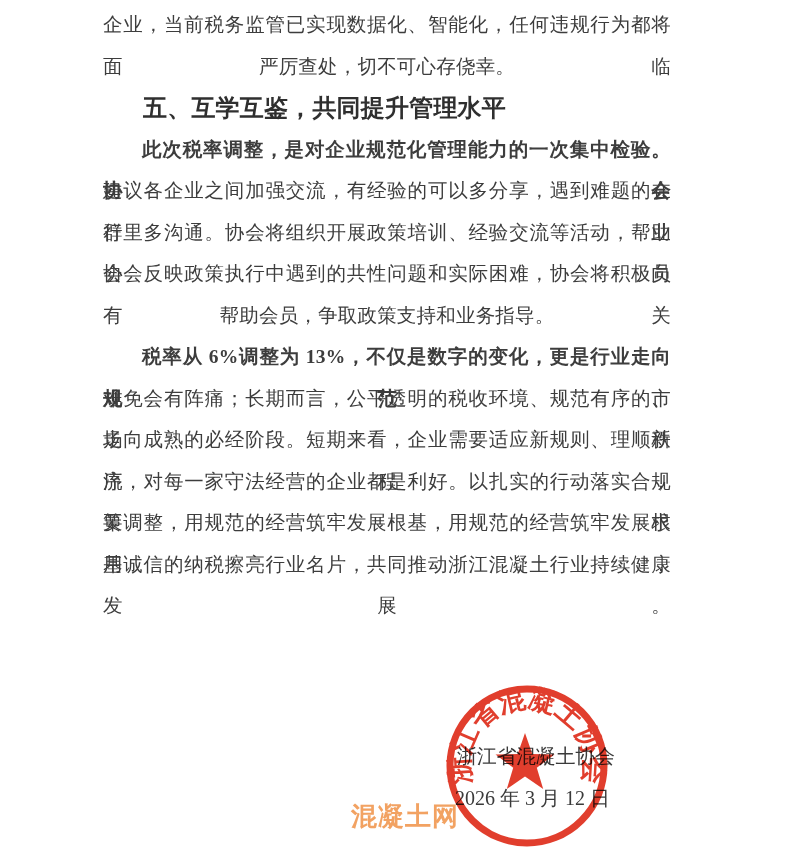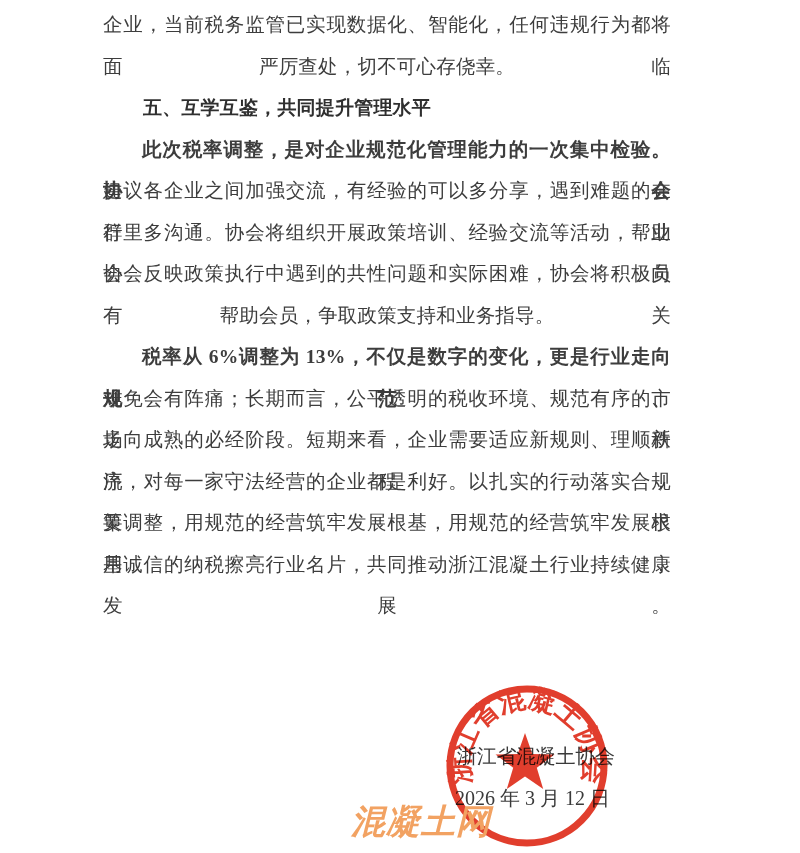--- a/index.html
+++ b/index.html
@@ -35,21 +35,21 @@
     text-align-last:justify;
     text-justify:inter-character;
   }
   .line.indent{ text-indent:39px;font-weight:bold; }
   .line.end{ text-align:center; }
   .line.head{
     font-family:"Liberation Sans","DejaVu Sans",sans-serif;
     font-weight:700;
     color:#2f2f2f;
     text-indent:40px;
-    font-size:19px;
+    font-size:24px;
   }
   
   .sign-org{
     position:absolute;
     left:457px;top:743px;
     font-size:20px;
     letter-spacing:-0.3px;
     color:#3a3a3a;
   }
   .sign-date{
@@ -73,24 +73,23 @@
     font-weight:700;
     font-size:27px;
   }
   .seal .star{ fill:var(--seal-red); }
   
   .watermark{
     position:absolute;
     left:351px;top:799px;
     font-family:"Liberation Sans","DejaVu Sans",sans-serif;
     font-weight:600;
-    font-size:34px;
+    font-size:26px;
     letter-spacing:1px;
     color:var(--watermark-orange);
-    font-style:italic;
   }
 </style>
 </head>
 <body>
 
 <div class="page">
 
   <div class="content">
       <div class="line fill">企业，当前税务监管已实现数据化、智能化，任何违规行为都将面临</div>
       <div class="line end">严厉查处，切不可心存侥幸。</div>

